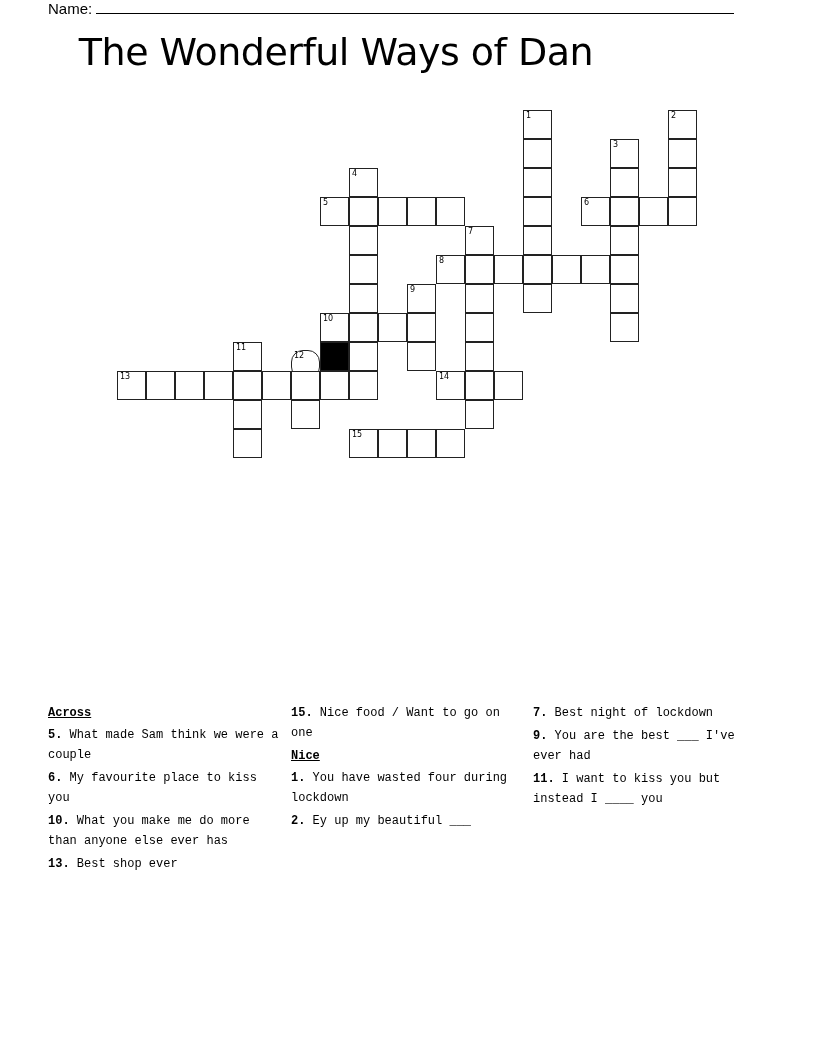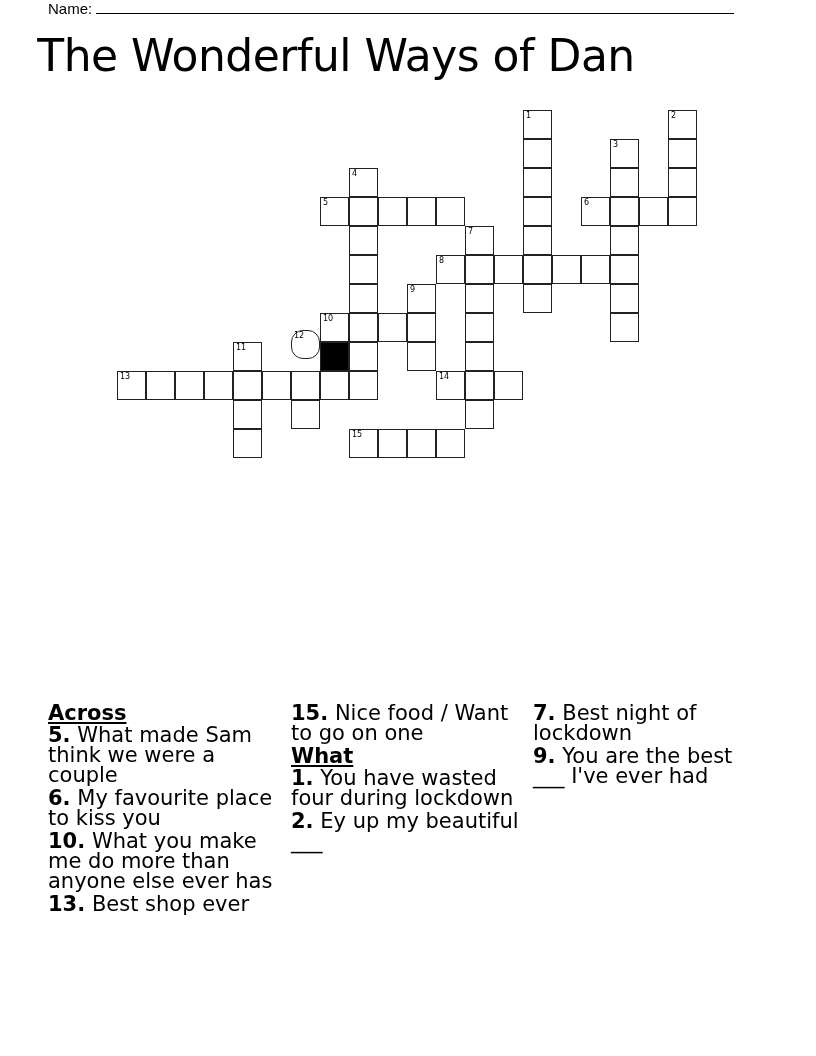--- a/index.html
+++ b/index.html
@@ -1,24 +1,24 @@
 <!DOCTYPE html>
 <html><head>
 <meta charset="utf-8">
 <style>
   html, body { margin:0; padding:0; background:#fff; }
   body { width:816px; height:1056px; position:relative; overflow:hidden; font-family:"DejaVu Sans", sans-serif; color:#000; }
   .name-line { position:absolute; left:48px; top:0px; font-family:"Liberation Sans", sans-serif; font-size:15px; }
   .name-line .rule { display:inline-block; width:638px; border-bottom:1px solid #000; margin-left:4px; height:12px; vertical-align:baseline; }
-  .title { position:absolute; left:0; top:30px; width:672px; text-align:center; font-size:44px; font-family:"DejaVu Sans", sans-serif; letter-spacing:-0.5px; }
+  .title { position:absolute; left:0; top:30px; width:672px; text-align:center; font-size:38px; font-family:"DejaVu Sans", sans-serif; letter-spacing:-0.5px; }
   .grid { position:absolute; left:117px; top:110px; width:600px; height:360px; }
   .cell { position:absolute; width:29px; height:29px; box-sizing:border-box; border:1.5px solid #222; background:#fff; }
   .cell.black { background:#000; }
   .num { position:absolute; left:2px; top:1px; font-size:8px; line-height:8px; font-family:"DejaVu Sans", sans-serif; }
-  .clues { position:absolute; top:703px; font-size:21px; line-height:20px; width:235px; }
+  .clues { position:absolute; top:703px; font-size:12px; line-height:20px; width:235px;font-family:Liberation Mono, monospace; }
   .col1 { left:48px; } .col2 { left:291px; } .col3 { left:533px; }
   .clue { margin-bottom:3px; }
   .clue b { font-weight:bold; }
   .heading { font-weight:bold; text-decoration:underline; margin-bottom:2px; }
 </style>
 </head>
 <body>
 
 <div class="name-line">
   <span>Name:</span><span class="rule"></span>
@@ -94,21 +94,21 @@
     <div class="cell" style="left: 203px; top: 203px;">
       <span class="num">10</span>
     </div>
     <div class="cell" style="left: 261px; top: 203px;"></div>
     <div class="cell" style="left: 116px; top: 232px;">
       <span class="num">11</span>
     </div>
     <div class="cell" style="left: 116px; top: 261px;"></div>
     <div class="cell" style="left: 116px; top: 290px;"></div>
     <div class="cell" style="left: 116px; top: 319px;"></div>
-    <div class="cell" style="left: 174px; top: 220px; border-radius: 12px;">
+    <div class="cell" style="left: 174px; top: 240px; border-radius: 12px;">
       <span class="num">12</span>
     </div>
     <div class="cell" style="left: 174px; top: 261px;"></div>
     <div class="cell" style="left: 174px; top: 290px;"></div>
     <div class="cell" style="left: 0px; top: 261px;">
       <span class="num">13</span>
     </div>
     <div class="cell" style="left: 29px; top: 261px;"></div>
     <div class="cell" style="left: 58px; top: 261px;"></div>
     <div class="cell" style="left: 87px; top: 261px;"></div>
@@ -130,21 +130,22 @@
 <div class="clues col1">
   <div class="heading">Across</div>
   <div class="clue"><b>5.</b> <span>What made Sam think we were a couple</span></div>
   <div class="clue"><b>6.</b> <span>My favourite place to kiss you</span></div>
   <div class="clue"><b>10.</b> <span>What you make me do more than anyone else ever has</span></div>
   <div class="clue"><b>13.</b> <span>Best shop ever</span></div>
 </div>
 
 <div class="clues col2">
   <div class="clue"><b>15.</b> <span>Nice food / Want to go on one</span></div>
-  <div class="heading">What</div>
+  <div class="heading">Nice</div>
   <div class="clue"><b>1.</b> <span>You have wasted four during lockdown</span></div>
   <div class="clue"><b>2.</b> <span>Ey up my beautiful ___</span></div>
 </div>
 
 <div class="clues col3">
   <div class="clue"><b>7.</b> <span>Best night of lockdown</span></div>
   <div class="clue"><b>9.</b> <span>You are the best ___ I've ever had</span></div>
+  <div class="clue"><b>11.</b> <span>I want to kiss you but instead I ____ you</span></div>
 </div>
 
 </body></html>

